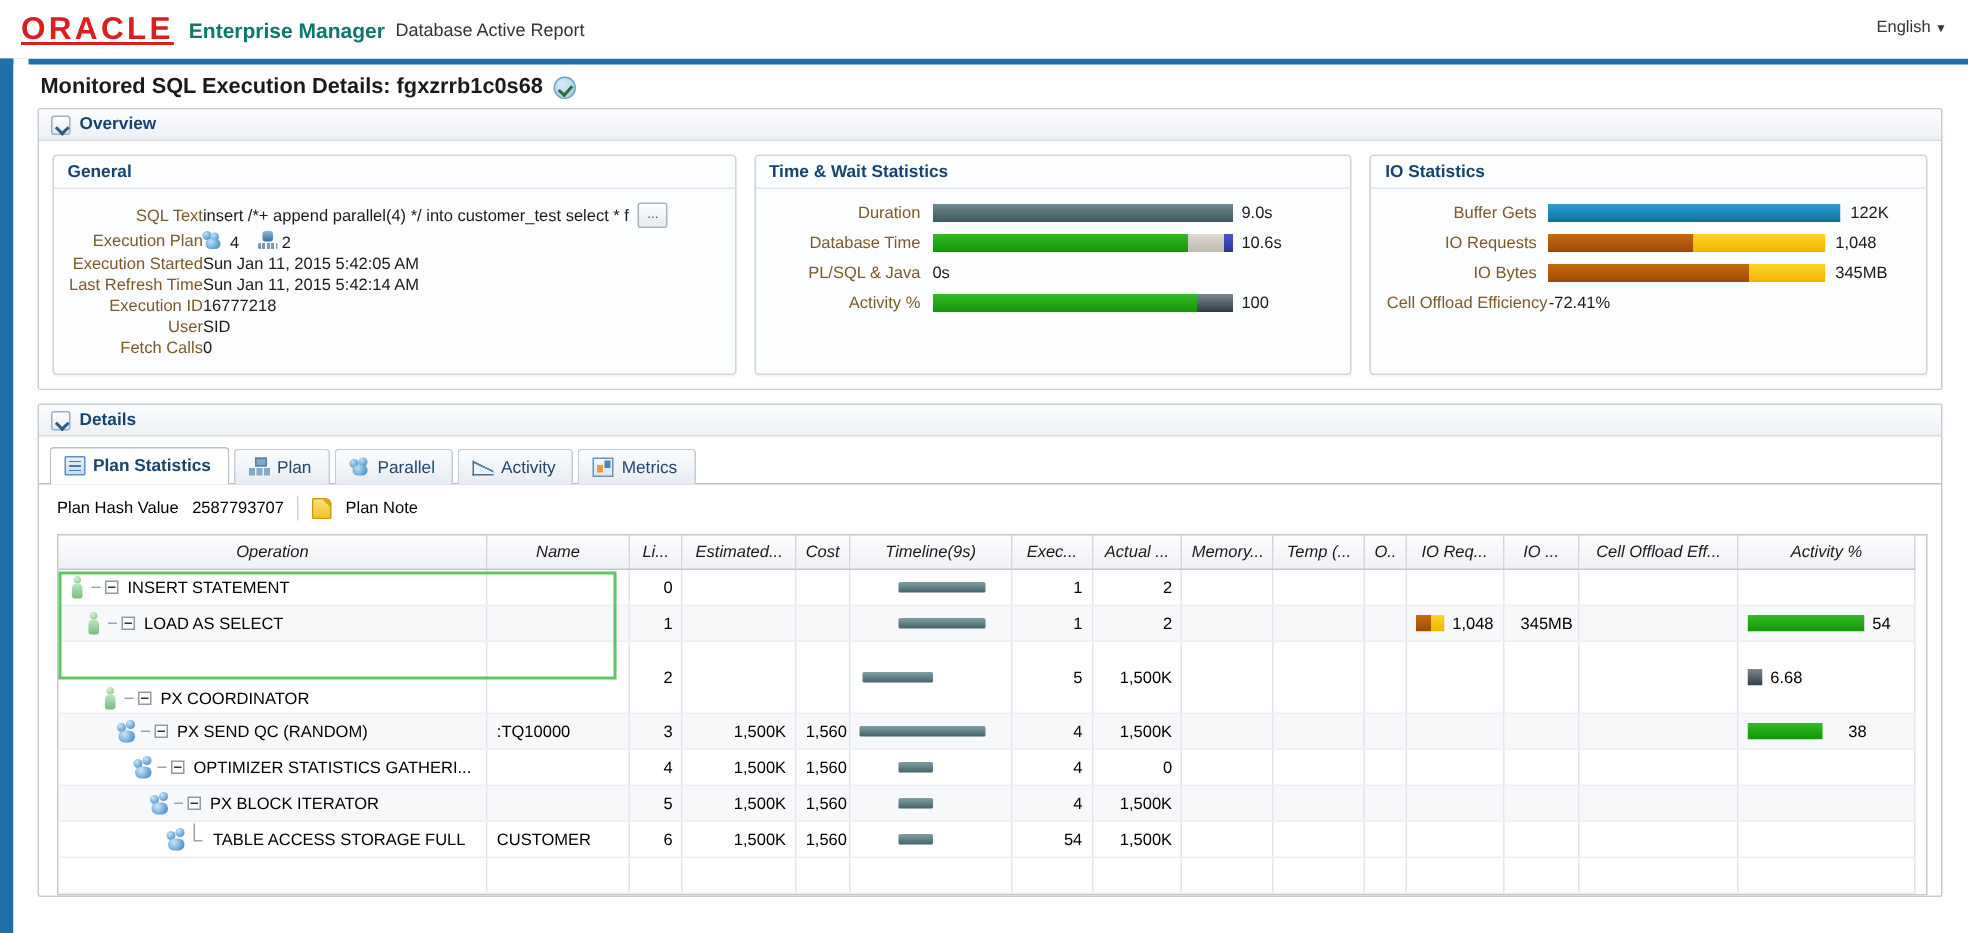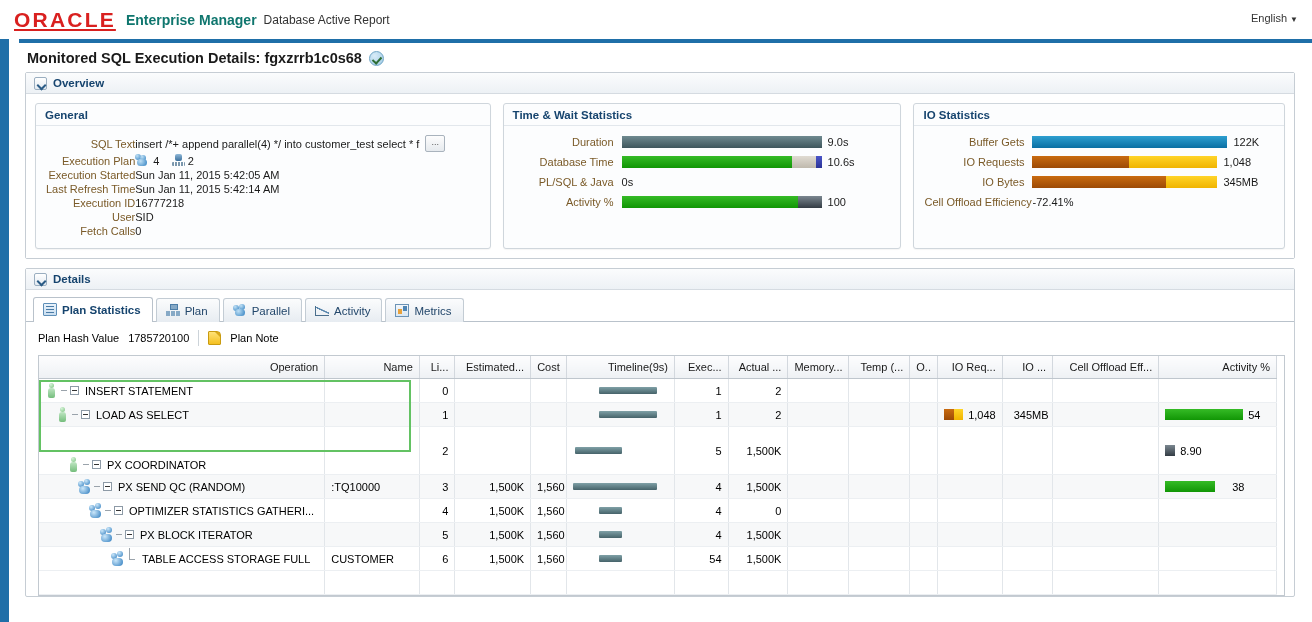--- a/index.html
+++ b/index.html
@@ -236,22 +236,22 @@
     margin:0 9px 0 12px; border:1px solid #c2c9d0;
     background:#fff; position:relative;
   }
   table#plan{
     border-collapse:collapse; width:1238px; table-layout:fixed;
     font-size:11px;
   }
   table#plan th{
     background:linear-gradient(#fdfdfe,#eef1f4);
     border-right:1px solid #d3d8de; border-bottom:1px solid #bfc6cd;
-    font-weight:normal; color:#1a1a1a; text-align:right;
-    padding:5px 6px; height:22px; white-space:nowrap; overflow:hidden;
+    font-weight:normal; color:#1a1a1a; text-align:center;
+    padding:5px 6px; height:22px; white-space:nowrap; overflow:hidden;font-style:italic;
   }
   table#plan td{
     border-right:1px solid #e2e6ea; border-bottom:1px solid #eceff2;
     padding:2px 6px; height:24px; white-space:nowrap; overflow:hidden;
     background:#fff;
   }
   table#plan tr.alt td{ background:#f7f8f9; }
   td.num{ text-align:right; }
   td.op{ padding-left:4px; }
 
@@ -486,21 +486,21 @@
       <span>Activity</span>
     </div>
     <div class="tab">
       <span class="tab-ico ico-metrics"></span>
       <span>Metrics</span>
     </div>
   </div>
 
   <div id="planbar">
     <span>Plan Hash Value</span>
-    <span>1785720100</span>
+    <span>2587793707</span>
     <span class="sep-v"></span>
     <span class="note-ico"></span>
     <span>Plan Note</span>
   </div>
 
   <div id="tablewrap">
     <div id="selbox" style="top: 23.5px; height: 72px; left: 0px; width: 372px;"></div>
     <table id="plan">
       <colgroup>
         <col style="width:272px">
@@ -641,21 +641,21 @@
             <td class="num"></td>
             <td class="num"></td>
             <td></td>
             <td></td>
             <td></td>
             <td>
               <div class="minibar">
                 <div class="mb" style="width: 10px;">
                   <div class="seg darkgrey" style="width: 100%;"></div>
                 </div>
-                <span>8.90</span>
+                <span>6.68</span>
               </div>
             </td>
           </tr>
           <tr class="alt">
             <td class="op">
               <div class="opcell" style="padding-left: 33px;">
                 <span class="row-ico ico-par">
                   <i></i>
                   <i></i>
                   <i></i>

